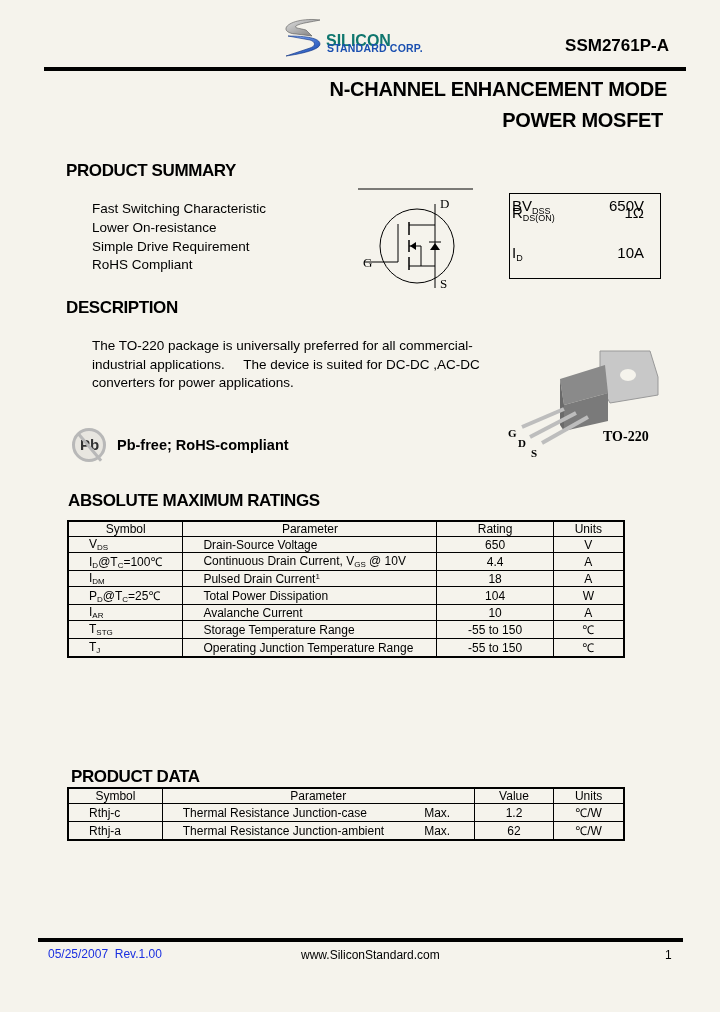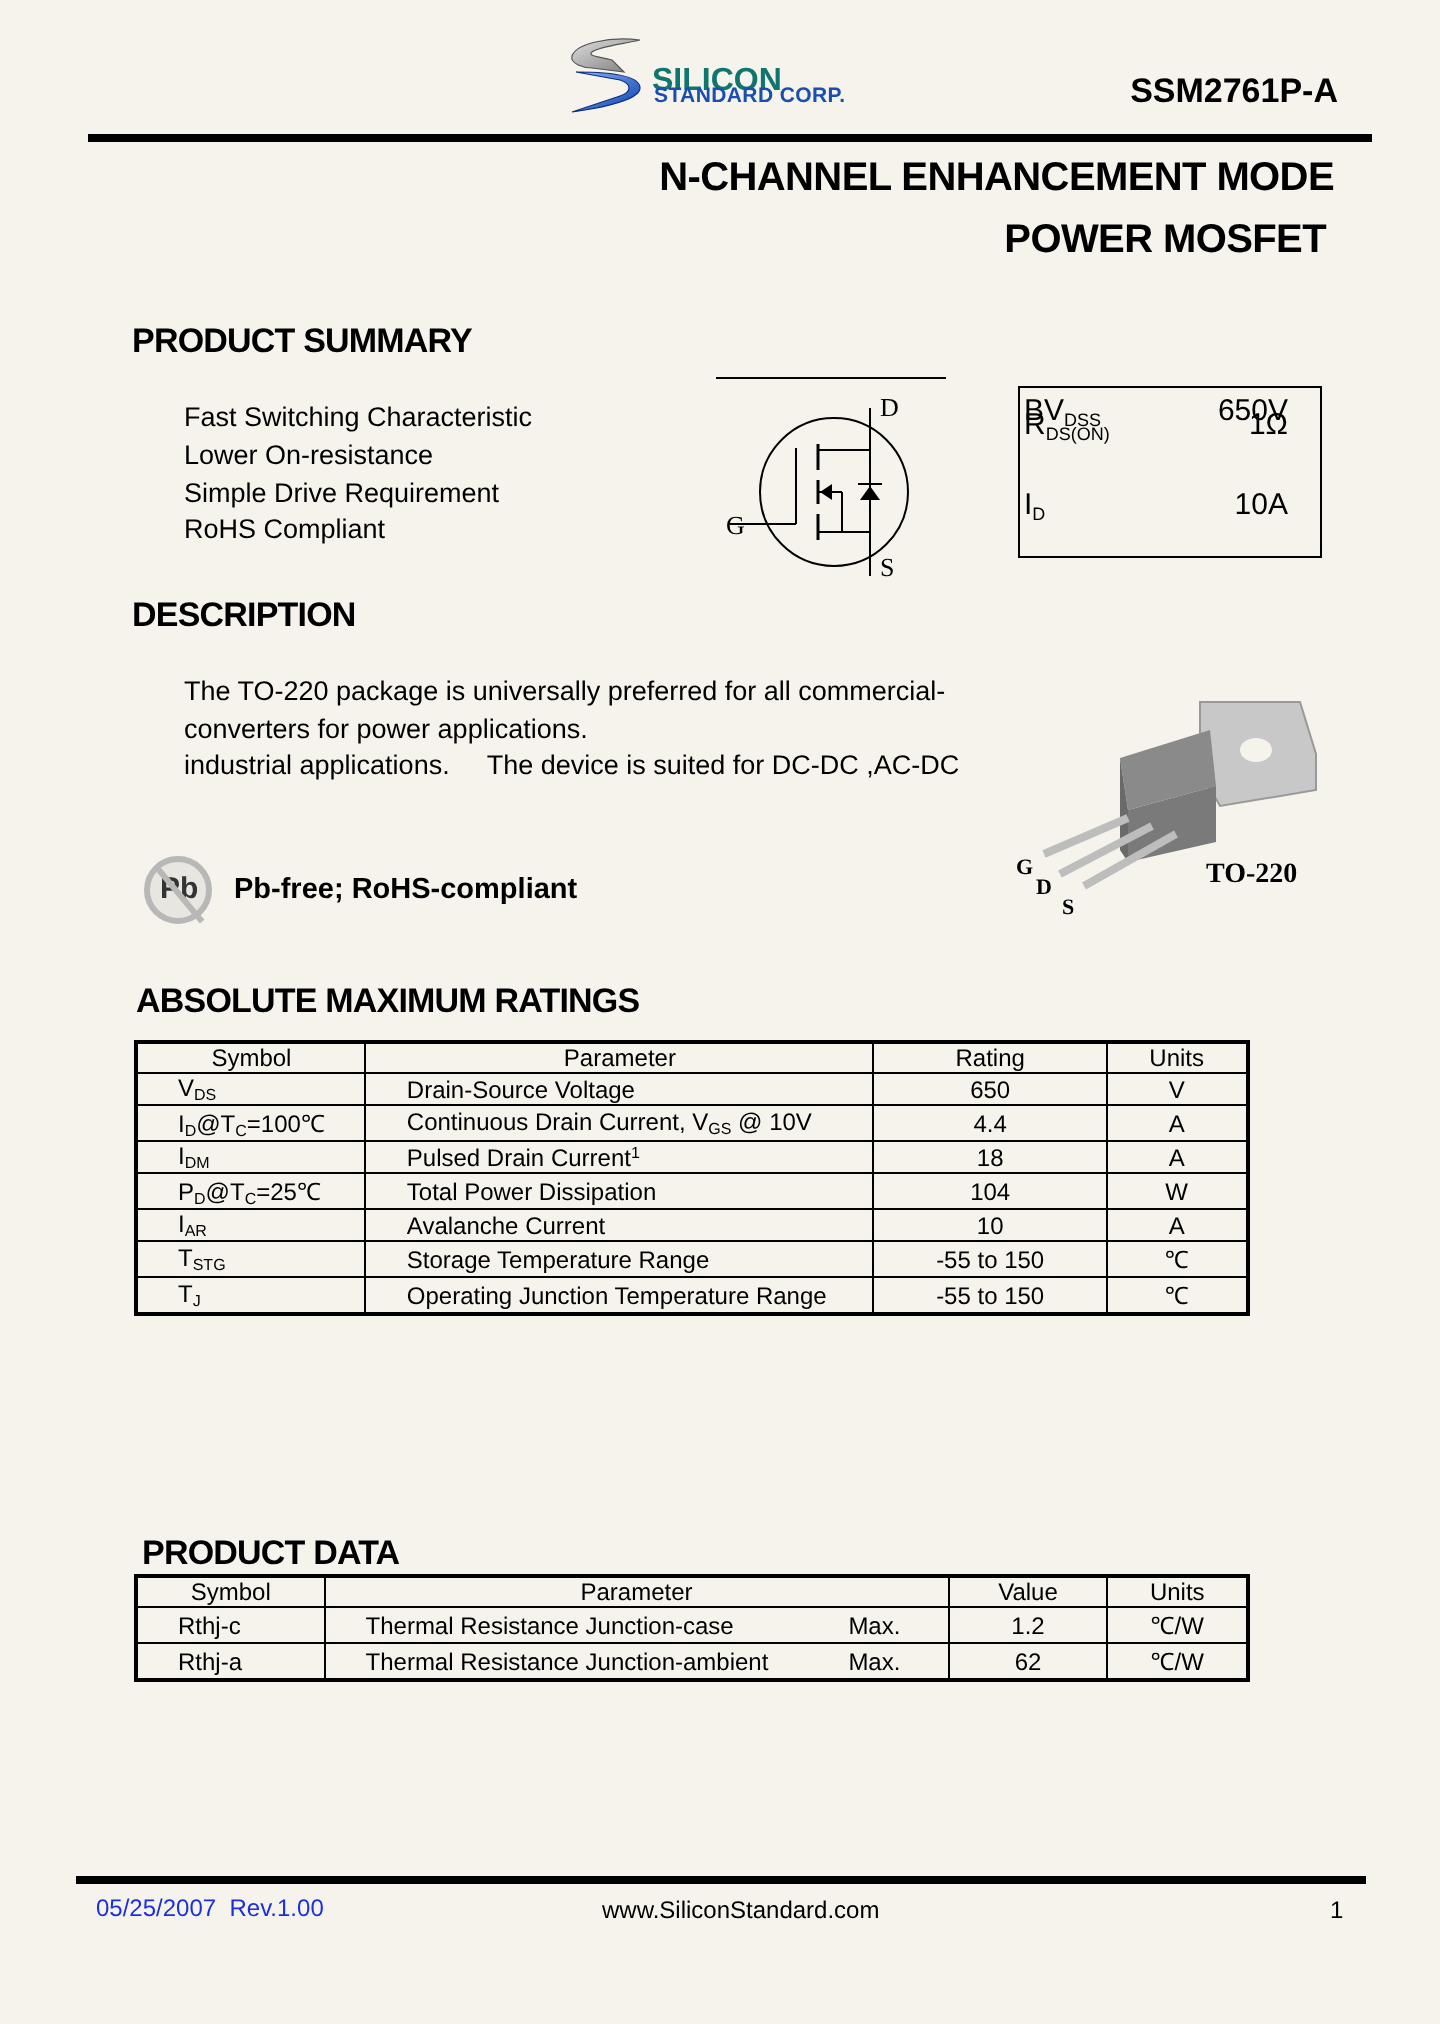--- a/index.html
+++ b/index.html
@@ -111,22 +111,22 @@
   </div>
   <div class="spec-row" style="top:50px">
     <span class="spec-sym"><span>I</span><sub>D</sub></span>
     <span class="spec-val">10A</span>
   </div>
 </div>
 
 <h2 class="sec" style="left:66px;top:298px">DESCRIPTION</h2>
 <div class="abs desc">
   <div>The TO-220 package is universally preferred for all commercial-</div>
+  <div style="white-space:pre">industrial applications.     The device is suited for DC-DC ,AC-DC</div>
   <div>converters for power applications.</div>
-  <div style="white-space:pre">industrial applications.     The device is suited for DC-DC ,AC-DC</div>
 </div>
 
 <svg class="abs" style="left:500px;top:345px" width="170" height="115" viewBox="0 0 170 115">
   <polygon points="100,6 150,6 158,32 158,50 110,58 100,40" fill="#c8c8c8" stroke="#999"></polygon>
   <ellipse cx="128" cy="30" rx="8" ry="6" fill="#f5f3ec"></ellipse>
   <polygon points="60,34 105,20 108,48 64,60" fill="#8a8a8a"></polygon>
   <polygon points="60,34 64,60 64,86 60,80" fill="#6a6a6a"></polygon>
   <polygon points="64,60 108,48 108,76 64,86" fill="#7a7a7a"></polygon>
   <line x1="64" y1="64" x2="22" y2="82" stroke="#bdbdbd" stroke-width="4"></line>
   <line x1="76" y1="68" x2="30" y2="92" stroke="#bdbdbd" stroke-width="4"></line>

